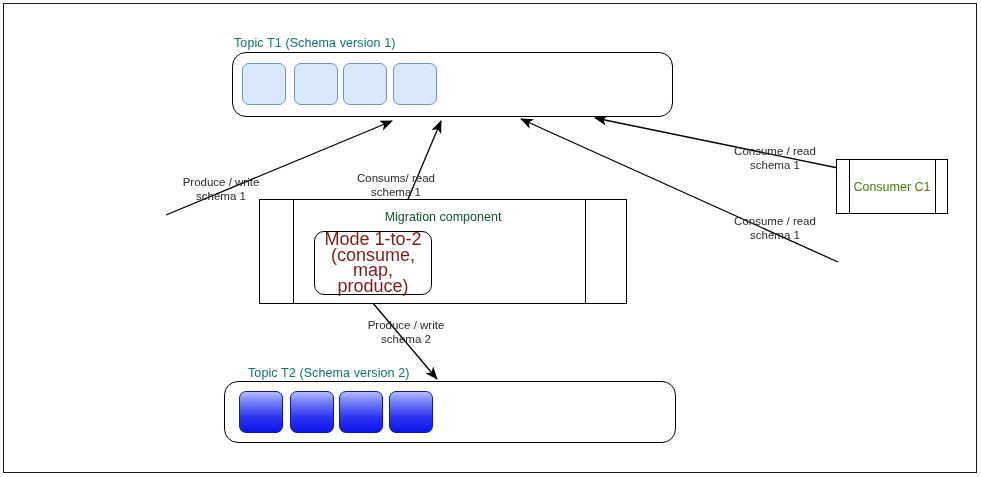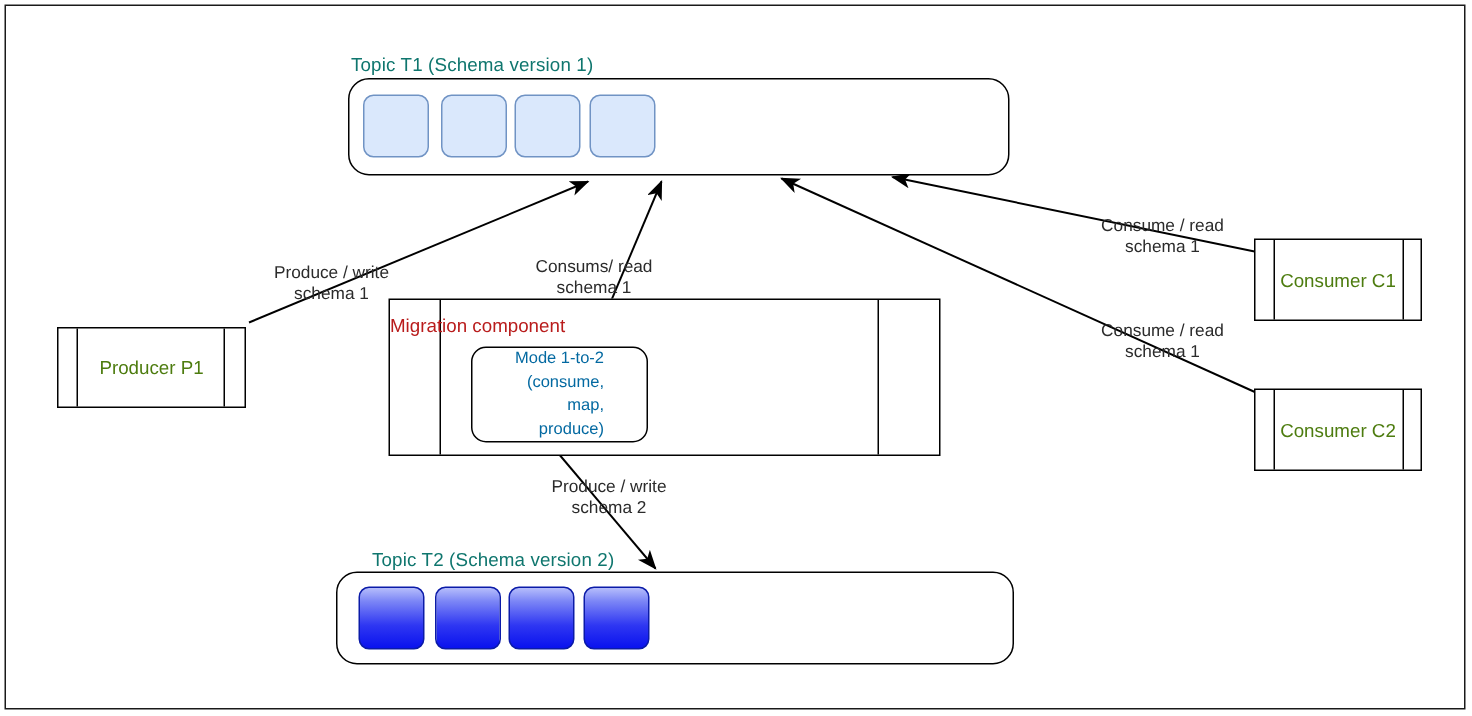--- a/index.html
+++ b/index.html
@@ -95,39 +95,40 @@
     top: 0;
     bottom: 0;
     width: 0;
     border-left: 1.4px solid #000000;
   }
   #migration-title {
     position: absolute;
     left: 0;
     right: 0;
     top: 10px;
+    text-align: center;
     font-size: 12.5px;
-    color: #b91c1c;
+    color: #14532d;
     white-space: nowrap;
   }
   #mode-box {
     position: absolute;
     border: 1.4px solid #000000;
     border-radius: 10px;
     background: #ffffff;
     box-sizing: border-box;
     display: flex;
     align-items: center;
     justify-content: center;
   }
   #mode-box-text {
-    font-size: 11px;
-    color: #0369a1;
+    font-size: 18px;
+    color: #7f1d1d;
     line-height: 15.5px;
-    text-align: right;
+    text-align: center;
     white-space: pre-line;
   }
   
   .edge-label {
     position: absolute;
     font-size: 11.5px;
     color: #2b2b2b;
     text-align: center;
     line-height: 14px;
     white-space: pre-line;
@@ -172,37 +173,27 @@
 
   <div class="topic-label" style="left:248px; top:366px;">Topic T2 (Schema version 2)</div>
 
   <div class="node topic-box" id="topic-t2" style="left:224px; top:381px; width:452px; height:62px;">
     <div class="msg-cell msg-v2" style="left:14px; top:9px;"></div>
     <div class="msg-cell msg-v2" style="left:65px; top:9px;"></div>
     <div class="msg-cell msg-v2" style="left:114px;top:9px;"></div>
     <div class="msg-cell msg-v2" style="left:164px;top:9px;"></div>
   </div>
 
-  <div class="node uml-box" id="producer-p1" style="left:38px; top:218px; width:126px; height:54px;">
-    <div class="divider" style="left:12px;"></div>
-    <div class="divider" style="left:110px;"></div>
-    <div class="uml-label">Producer P1</div>
-  </div>
 
   <div class="node uml-box" id="consumer-c1" style="left:836px; top:159px; width:112px; height:55px;">
     <div class="divider" style="left:12px;"></div>
     <div class="divider" style="left:98px;"></div>
     <div class="uml-label">Consumer C1</div>
   </div>
 
-  <div class="node uml-box" id="consumer-c2" style="left:836px; top:259px; width:112px; height:55px;">
-    <div class="divider" style="left:12px;"></div>
-    <div class="divider" style="left:98px;"></div>
-    <div class="uml-label">Consumer C2</div>
-  </div>
 
   <div class="node uml-box" id="migration-component" style="left:259px; top:199px; width:368px; height:105px;">
     <div class="divider" style="left:33px;"></div>
     <div class="divider" style="left:325px;"></div>
     <div id="migration-title">Migration component</div>
     <div id="mode-box" style="left:54px; top:31px; width:118px; height:64px;">
       <div id="mode-box-text">Mode 1-to-2
 (consume,
 map,
 produce)</div>

